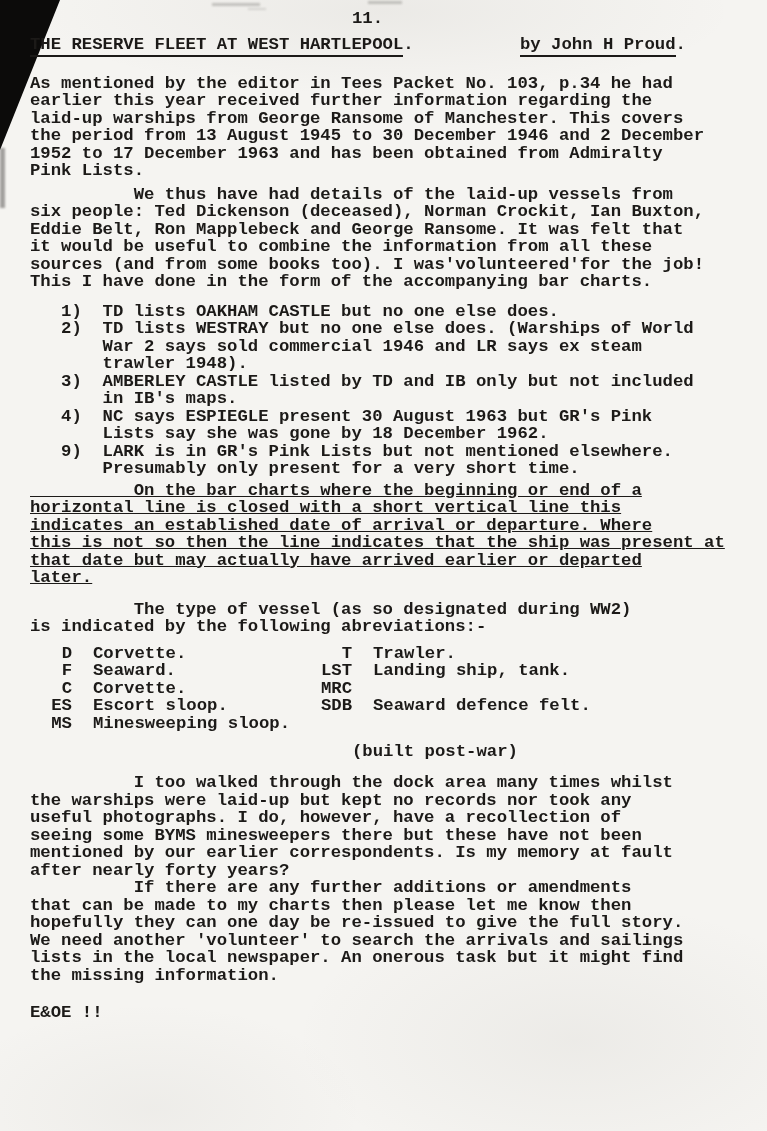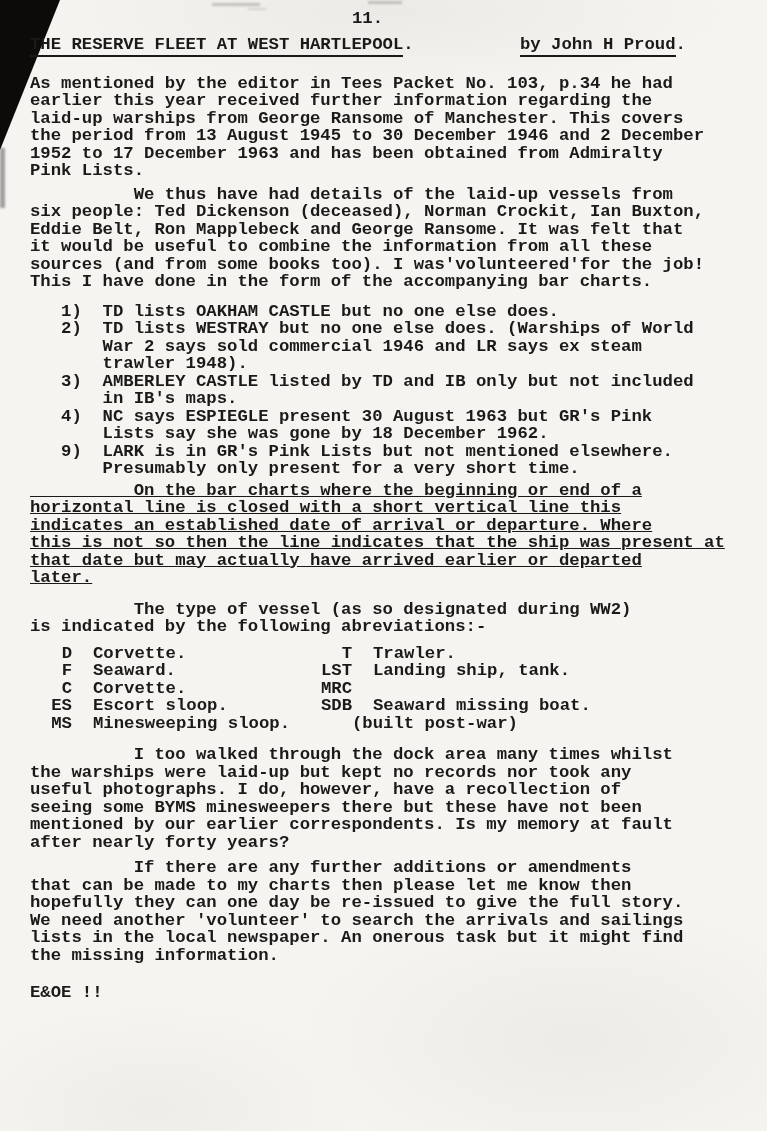--- a/index.html
+++ b/index.html
@@ -49,29 +49,29 @@
   .para { white-space: pre; }
   .para-intro   { margin-top: 17px; }
   .para-sources { margin-top: 6px; }
   .para-prep    { margin-top: 8px; }
   .anomalies    { margin-top: 12px; }
   .anomaly-item { white-space: pre; }
   .para-barcharts { margin-top: 4px; text-decoration: underline; }
   .para-types   { margin-top: 14px; }
   .abbr-table   { margin-top: 9px; }
   .para-walked  { margin-top: 14px; font-family: Liberation Mono, monospace; }
-  .para-further { margin-top: 8px; }
+  .para-further { margin-top: 0; }
   .footer-note  { margin-top: 20px; }
 
   .abbr-row { display: flex; }
   .abbr-code-left  { width: 42px; text-align: right; white-space: pre; }
   .abbr-desc-left  { margin-left: 21px; width: 228px; white-space: pre; }
   .abbr-code-right { width: 31px; text-align: right; white-space: pre; }
   .abbr-desc-right { margin-left: 21px; white-space: pre; }
-  .abbr-row.postwar-row .abbr-desc-right { margin-left: 0; }
+  .abbr-row.postwar-row .abbr-desc-right { margin-left: 0; margin-top: 28px; }
 </style>
 </head>
 <body>
 
 <div class="page">
 
   <div class="corner-artifact"></div>
   <div class="corner-tail"></div>
   <div class="smudge smudge-1"></div>
   <div class="smudge smudge-2"></div>
@@ -139,21 +139,21 @@
       </div>
       <div class="abbr-row">
         <span class="abbr-code-left">C</span>
         <span class="abbr-desc-left">Corvette.</span>
         <span class="abbr-code-right">MRC</span>
       </div>
       <div class="abbr-row">
         <span class="abbr-code-left">ES</span>
         <span class="abbr-desc-left">Escort sloop.</span>
         <span class="abbr-code-right">SDB</span>
-        <span class="abbr-desc-right">Seaward missing boat.</span>
+        <span class="abbr-desc-right">Seaward defence felt.</span>
       </div>
       <div class="abbr-row postwar-row">
         <span class="abbr-code-left">MS</span>
         <span class="abbr-desc-left">Minesweeping sloop.</span>
         <span class="abbr-code-right"></span>
         <span class="abbr-desc-right">(built post-war)</span>
       </div>
     </div>
 
     <div class="para para-walked">          I too walked through the dock area many times whilst

